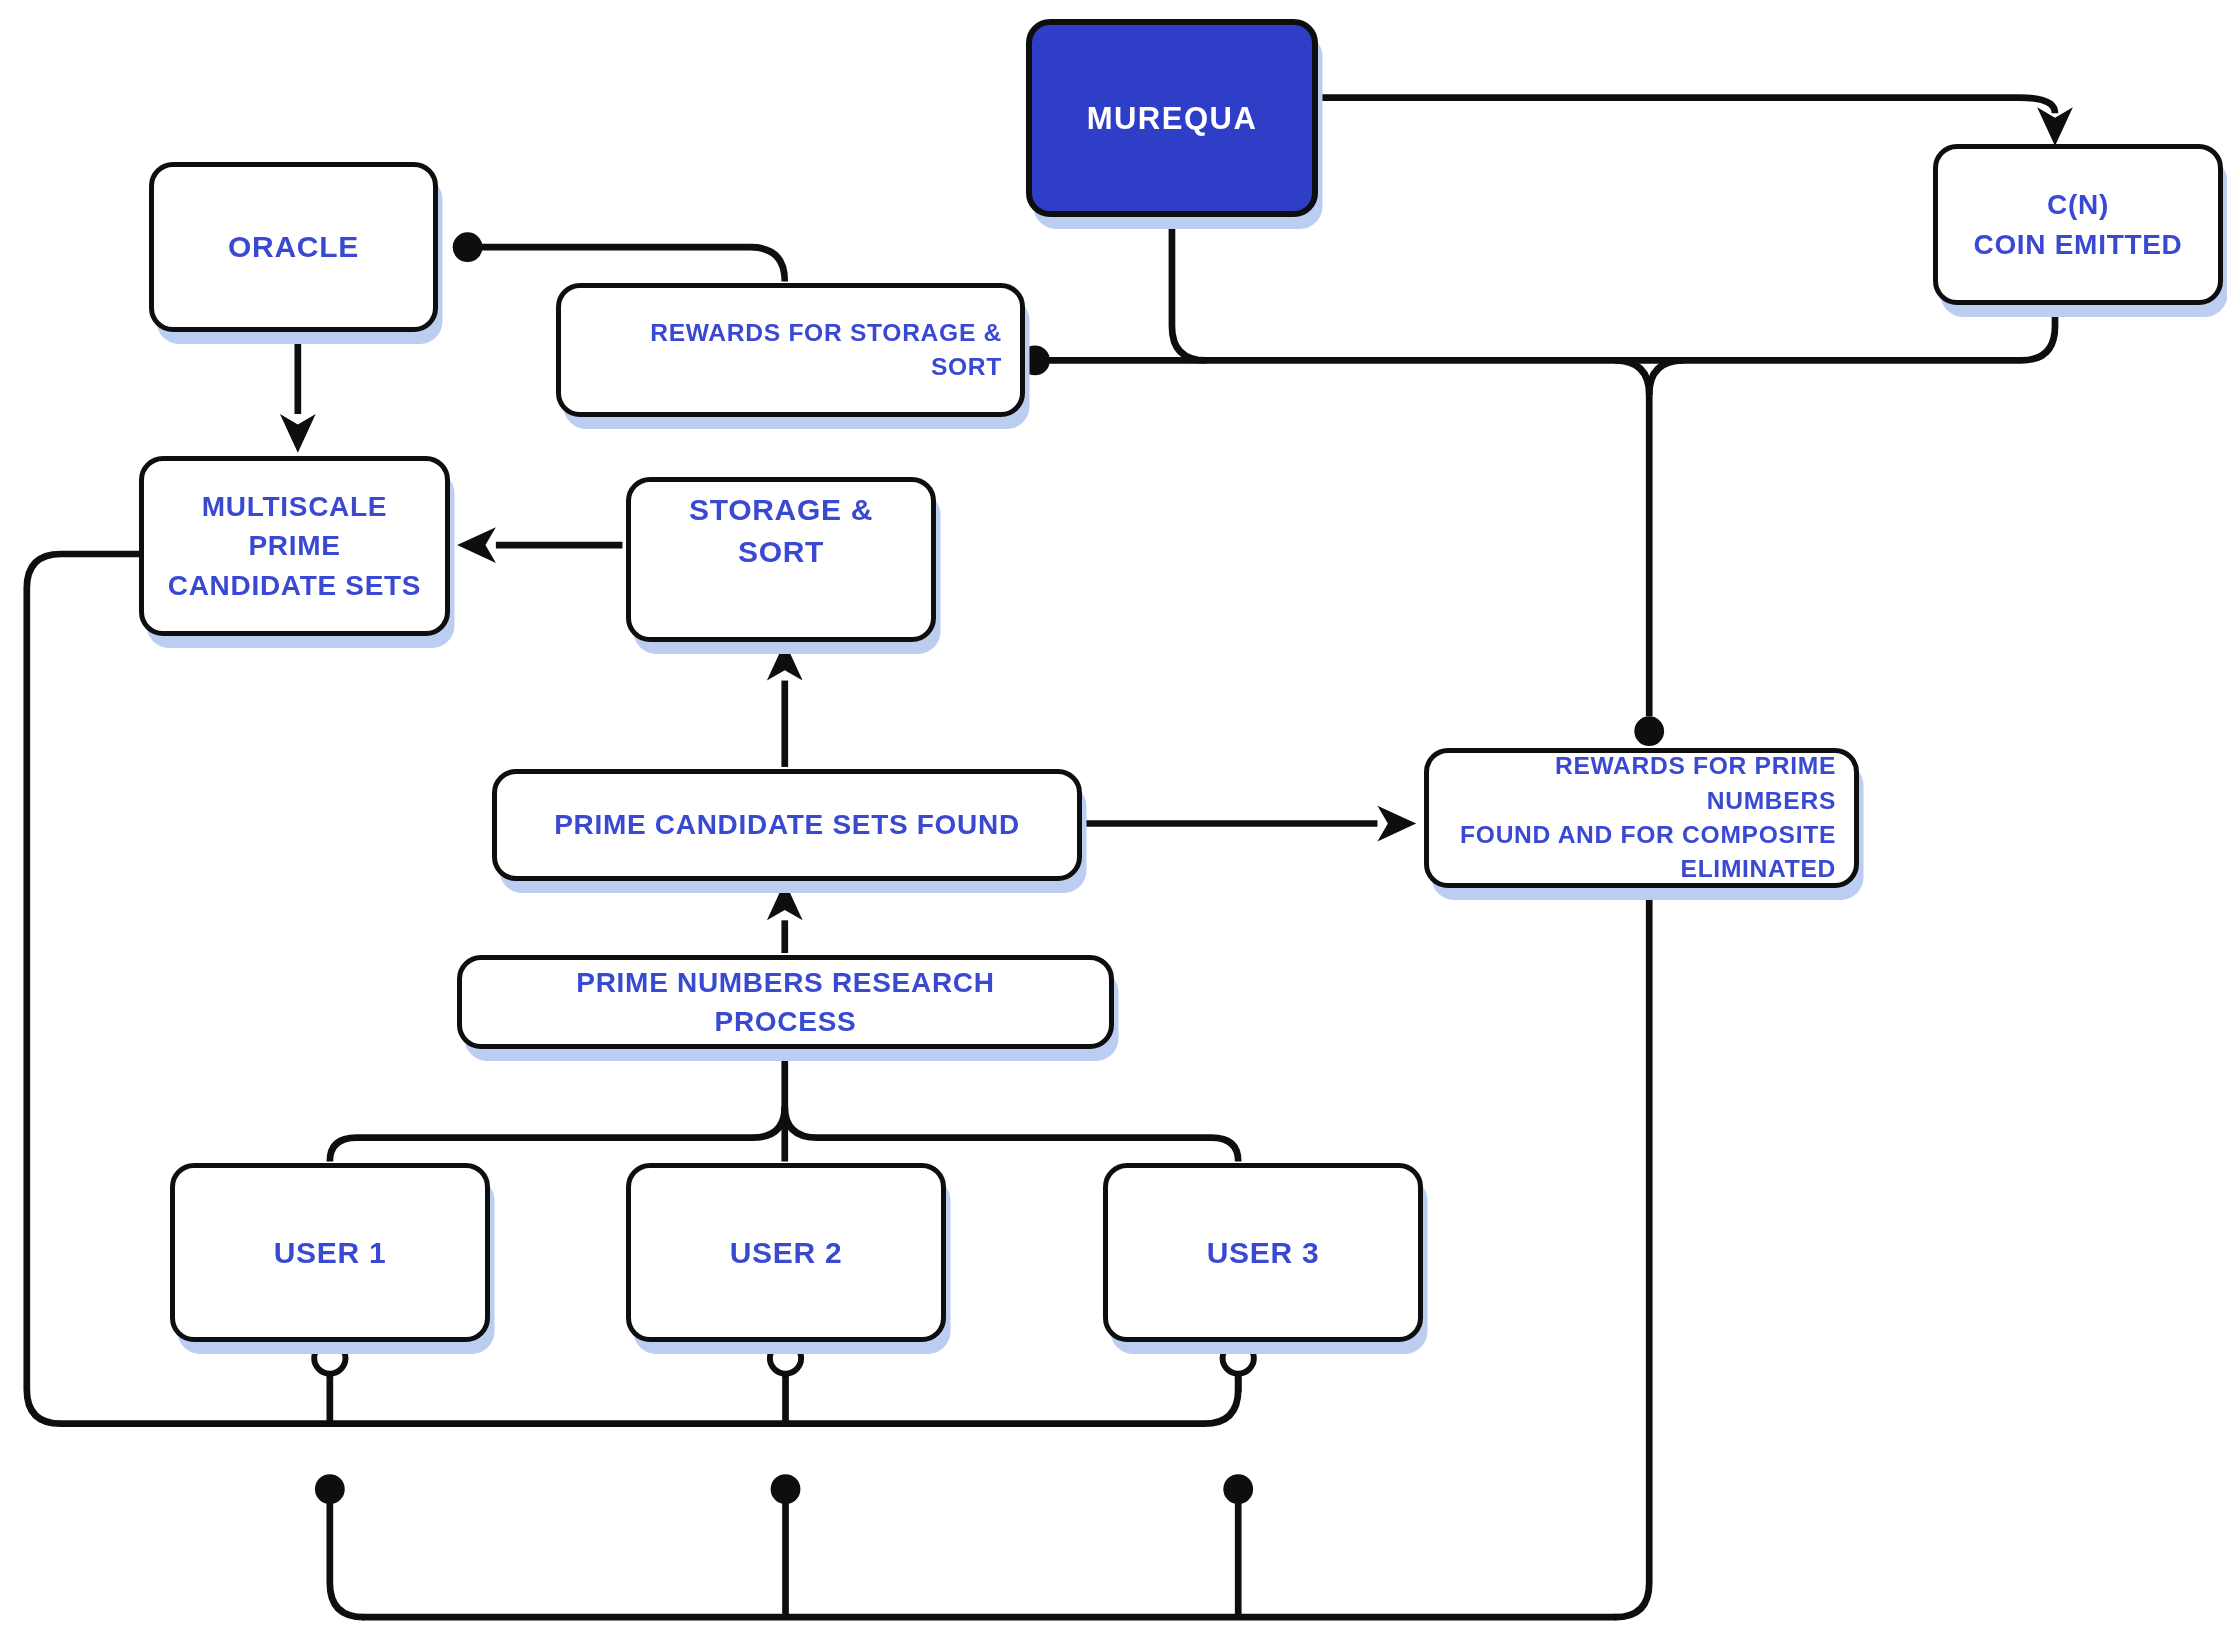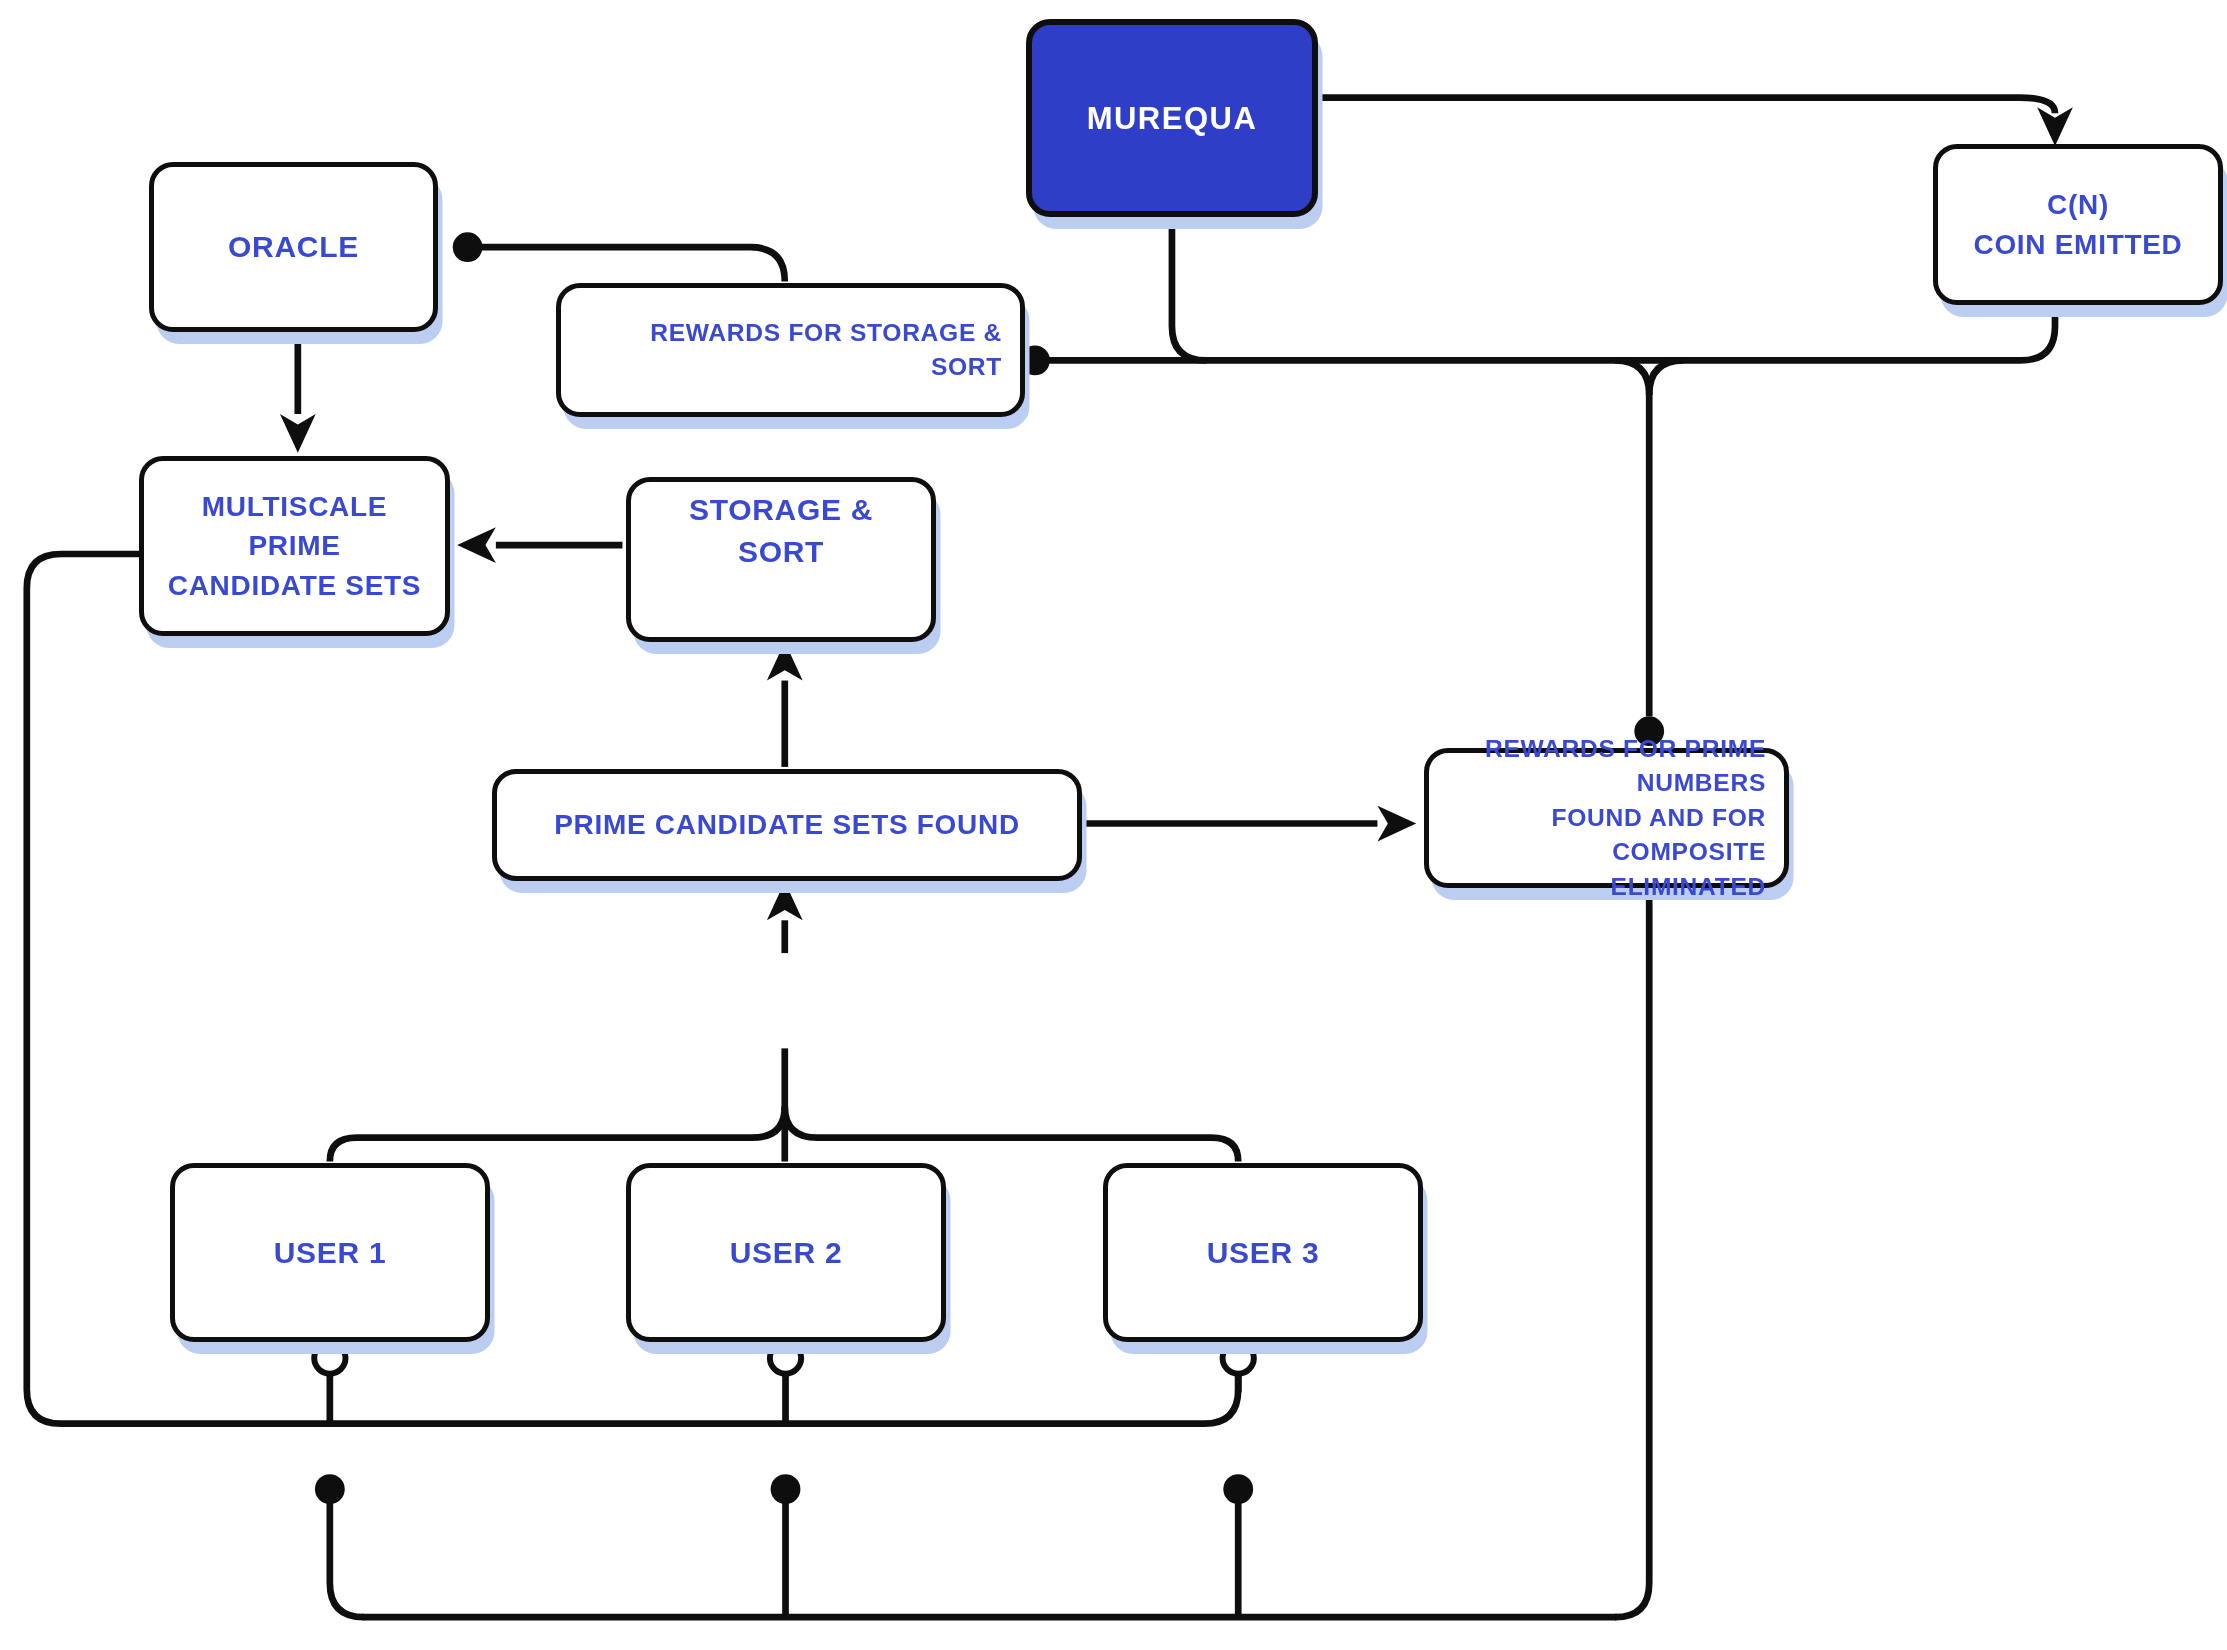--- a/index.html
+++ b/index.html
@@ -137,26 +137,30 @@
   </div>
 
   <div class="node" style="left:626px;top:477px;width:310px;height:165px;align-items:flex-start;">
     <div class="node-label">STORAGE &amp; SORT</div>
   </div>
 
   <div class="node node--mid-text" style="left:492px;top:769px;width:590px;height:112px;">
     <div class="node-label">PRIME CANDIDATE SETS FOUND</div>
   </div>
 
-  <div class="node node--small-text" style="left:1424px;top:748px;width:365px;height:140px;">
+  <div class="node node--small-text" style="left:1424px;top:748px;width:435px;height:140px;">
     <div class="node-label">REWARDS FOR PRIME NUMBERS
 FOUND AND FOR COMPOSITE
 ELIMINATED</div>
   </div>
 
+  <div class="node node--mid-text" style="left:457px;top:955px;width:657px;height:94px;">
+    <div class="node-label">PRIME NUMBERS RESEARCH
+PROCESS</div>
+  </div>
 
   <div class="node" style="left:170px;top:1163px;width:320px;height:179px;">
     <div class="node-label">USER 1</div>
   </div>
 
   <div class="node" style="left:626px;top:1163px;width:320px;height:179px;">
     <div class="node-label">USER 2</div>
   </div>
 
   <div class="node" style="left:1078px;top:1163px;width:320px;height:179px;margin-left:25px;">

